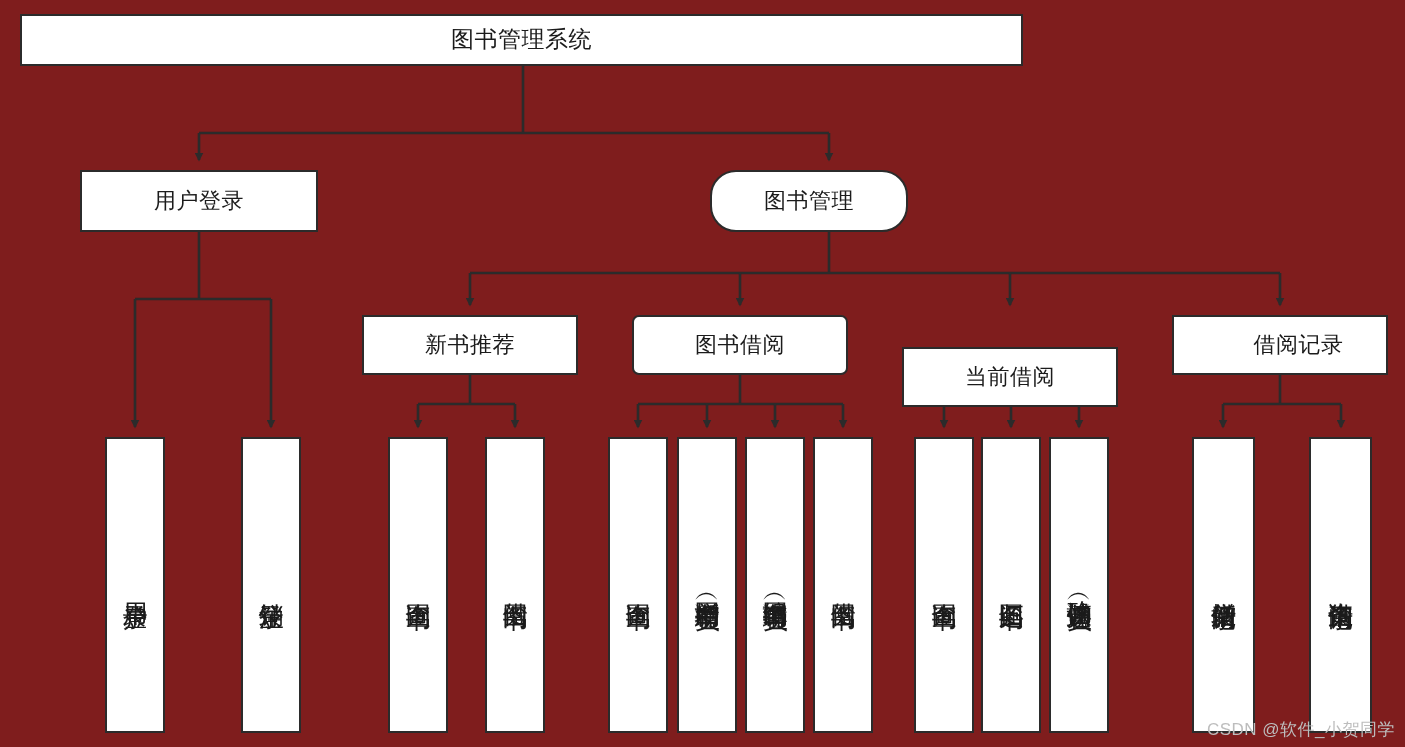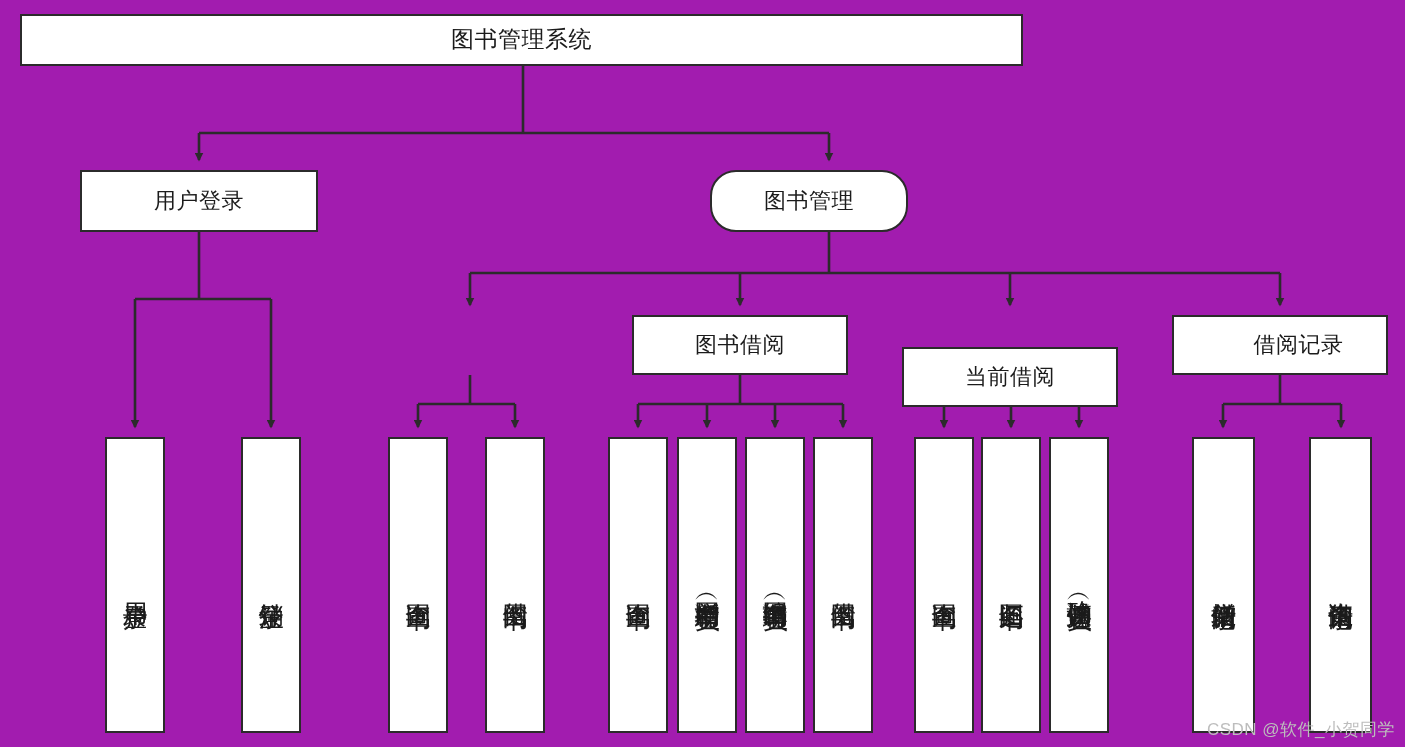--- a/index.html
+++ b/index.html
@@ -7,21 +7,21 @@
     padding: 0;
     background: #ffffff;
   }
   body {
     font-family: "Liberation Sans", "DejaVu Sans", sans-serif;
   }
   #diagram-canvas {
     position: relative;
     width: 1405px;
     height: 747px;
-    background: #a21caf;
+    background: #7f1d1d;
     overflow: hidden;
   }
   #edge-layer {
     position: absolute;
     left: 0;
     top: 0;
     width: 1405px;
     height: 747px;
     pointer-events: none;
   }
@@ -134,21 +134,24 @@
     <span class="label">图书管理系统</span>
   </div>
 
   <div class="node level1" style="left:80px; top:170px; width:238px; height:62px;">
     <span class="label">用户登录</span>
   </div>
   <div class="node level1" style="left:710px; top:170px; width:198px; height:62px;border-radius:26px;">
     <span class="label">图书管理</span>
   </div>
 
-  <div class="node level2" style="left:632px; top:315px; width:216px; height:60px;">
+  <div class="node level2" style="left:362px; top:315px; width:216px; height:60px;">
+    <span class="label">新书推荐</span>
+  </div>
+  <div class="node level2" style="left:632px; top:315px; width:216px; height:60px;border-radius:7px;">
     <span class="label">图书借阅</span>
   </div>
   <div class="node level2" style="left:902px; top:315px; width:216px; height:60px;margin-top:32px;">
     <span class="label">当前借阅</span>
   </div>
   <div class="node level2" style="left:1172px; top:315px; width:216px; height:60px;padding-left:37px;">
     <span class="label">借阅记录</span>
   </div>
 
   <div class="node leaf" style="left:105px; top:437px; width:60px; height:296px;">

